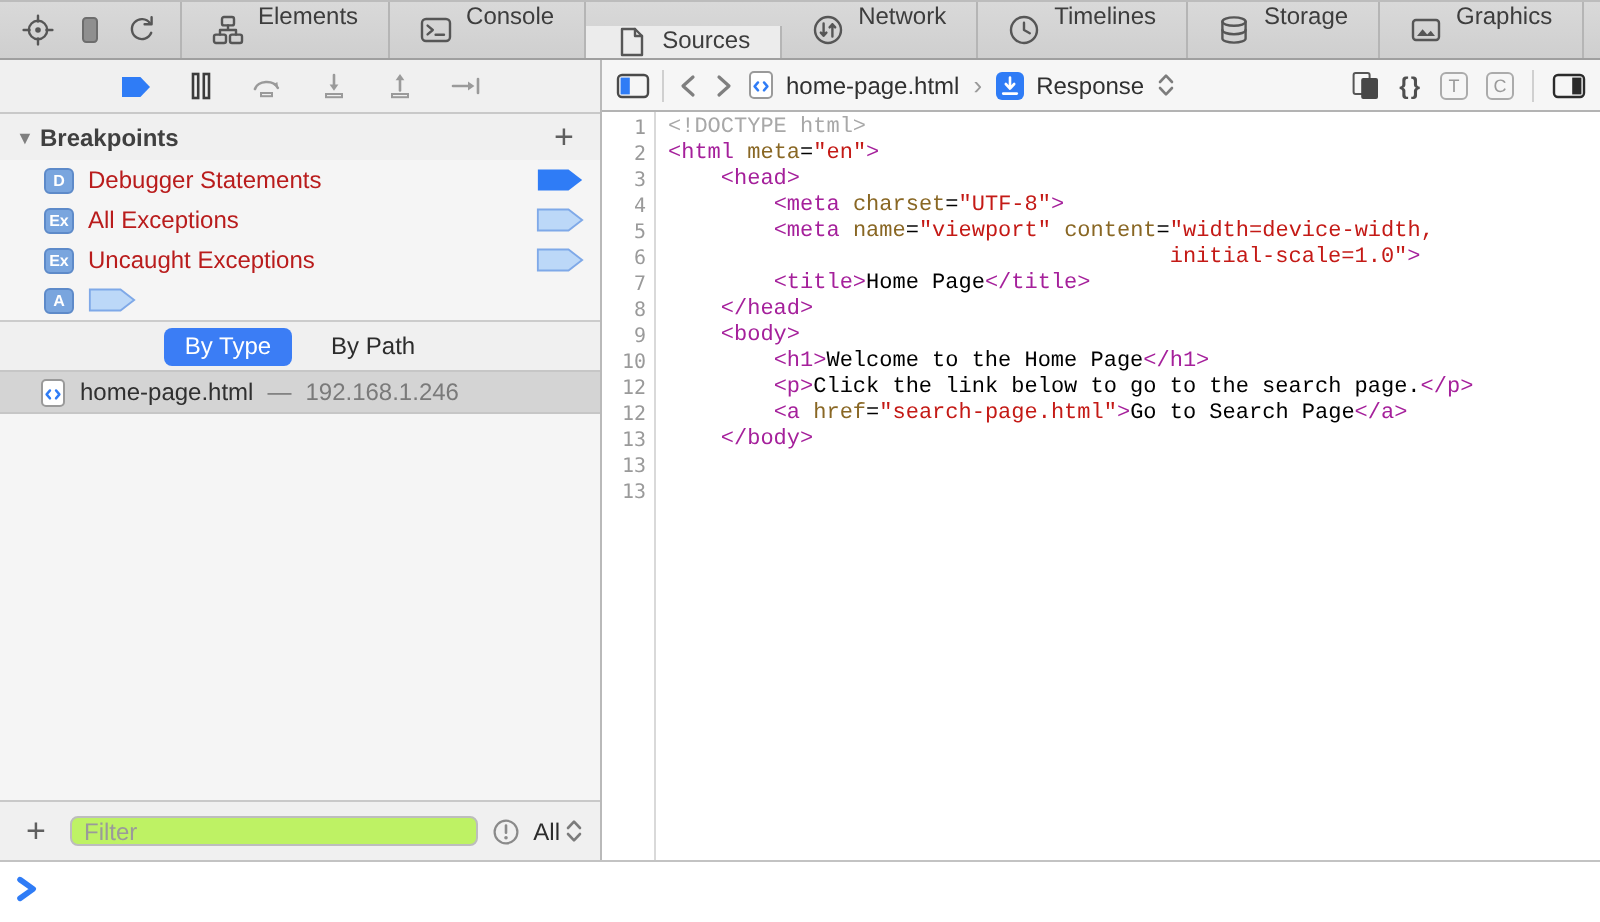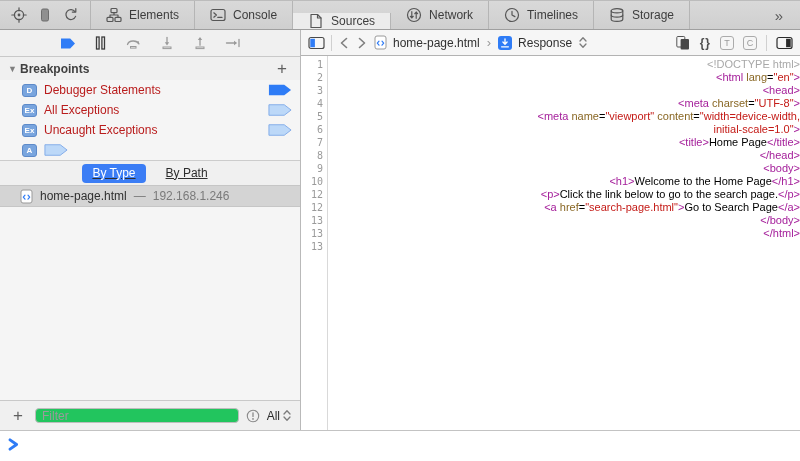--- a/index.html
+++ b/index.html
@@ -6,21 +6,21 @@
   html,body { width:800px; height:461px; overflow:hidden; background:#fff;
               font-family:"Liberation Sans", sans-serif; font-size:12px; color:#303030; }
   .app { width:800px; height:461px; display:flex; flex-direction:column; border-top:1px solid #bcbcbc; }
 
   
   .toolbar { height:29px; flex:0 0 29px; background:linear-gradient(#d9d9d9,#cfcfcf);
              border-bottom:1px solid #9f9f9f; display:flex; align-items:stretch; }
   .tool-left { display:flex; align-items:center; padding:0 6px; border-right:1px solid #b5b5b5; }
   .tool-btn { width:26px; height:22px; display:flex; align-items:center; justify-content:center; }
   .tabs { display:flex; align-items:stretch; }
-  .tab { display:flex; align-items:center; gap:7px; padding:0 15px; border-right:1px solid #b5b5b5;
+  .tab { display:flex; gap:7px; padding:0 15px; border-right:1px solid #b5b5b5;
          color:#3d3d3d; white-space:nowrap; }
   .tab.selected { background:#ececec;margin-top:12px; }
   .tool-right { margin-left:auto; display:flex; align-items:center; padding-right:8px; gap:4px; }
   .icon { display:inline-flex; align-items:center; justify-content:center; line-height:0; }
   .chev-double { font-size:15px; color:#5a5a5a; padding:0 7px; line-height:1; }
 
   
   .main { flex:1 1 auto; display:flex; min-height:0; }
 
   
@@ -34,31 +34,31 @@
   .disclosure { width:12px; color:#7f7f7f; font-size:9px; }
   .section-title { font-weight:bold; color:#404040;text-align:center; }
   .plus-btn { margin-left:auto; font-size:17px; color:#5f5f5f; font-weight:400; width:20px;
               text-align:center; line-height:1; }
   .bp-row { height:20px; flex:0 0 20px; display:flex; align-items:center; padding:0 8px 0 22px; gap:7px; }
   .badge { width:15px; height:13px; border-radius:3px; background:#79a5de; border:1px solid #5d8ac9;
            color:#fff; font-size:8px; font-weight:bold; display:flex; align-items:center;
            justify-content:center; letter-spacing:0; }
   .bp-label { flex:1; color:#b91c1c; }
   .scope-bar { height:25px; flex:0 0 25px; border-top:1px solid #cccccc; background:#f0f0f0;
-               display:flex; align-items:center; justify-content:center; gap:10px;text-decoration:underline; }
+               display:flex; align-items:center; justify-content:center; gap:10px; }
   .scope-pill { padding:2px 10px 3px; border-radius:4px; color:#2c2c2c; }
   .scope-pill.selected { background:#3b7df5; color:#fff; }
   .resource-row { height:22px; flex:0 0 22px; background:#d4d4d4; border-top:1px solid #c6c6c6;
                   border-bottom:1px solid #c6c6c6; display:flex; align-items:center;
                   padding:0 8px 0 20px; gap:7px; }
   .res-host { color:#7a7a7a; }
   .sidebar-fill { flex:1 1 auto; }
   .filter-bar { height:30px; flex:0 0 30px; border-top:1px solid #c9c9c9; background:#f0f0f0;
                 display:flex; align-items:center; padding:0 8px; gap:7px; }
-  .filter-input { flex:1; height:15px; border:1px solid #bdbdbd; border-radius:4px; background:#22c55e;
+  .filter-input { flex:1; height:15px; border:1px solid #bdbdbd; border-radius:4px; background:#bef264;
                   padding:0 6px; font-size:12px; font-family:"Liberation Sans", sans-serif; color:#222; }
   .filter-input::placeholder { color:#9a9a9a; }
   .all-group { display:flex; align-items:center; gap:2px; color:#2c2c2c;text-align:right; }
 
   
   .content { flex:1 1 auto; display:flex; flex-direction:column; min-width:0; background:#fff; }
   .navbar { height:26px; flex:0 0 26px; background:#f6f6f6; border-bottom:1px solid #b3b3b3;
             display:flex; align-items:center; padding:0 7px; gap:6px; }
   .nav-sep { width:1px; height:16px; background:#d0d0d0; }
   .crumb-sep { color:#9a9a9a; font-size:13px; padding:0 1px; }
@@ -69,21 +69,21 @@
   .updown { display:inline-flex; }
 
   
   .editor { flex:1 1 auto; display:flex; min-height:0; background:#fff; overflow:hidden; }
   .gutter { width:27px; flex:0 0 27px; border-right:1px solid #d9d9d9; background:#fff;
             padding-top:2px; text-align:right; }
   .ln { display:block; height:13px; line-height:13px; padding-right:4px; color:#9a9a9a;
         font-family:"DejaVu Sans Mono", monospace; font-size:10px; }
   .codecol { flex:1; padding:2px 0 0 6px; overflow:hidden; }
   .codeline { display:block; height:13px; line-height:13px; white-space:pre;
-              font-family:Liberation Sans, sans-serif; font-size:11px; color:#000;text-align:right; }
+              font-family:Liberation Mono, monospace; font-size:11px; color:#000; }
   .tk-g { color:#a8a8a8; } .tk-t { color:#a5209b; } .tk-a { color:#896724; }
   .tk-s { color:#c41a16; } .tk-p { color:#000; }
 
   
   .console-bar { height:31px; flex:0 0 31px; border-top:1px solid #c3c3c3; background:#fff;
                  display:flex; align-items:flex-start; padding:7px 0 0 8px; }
 </style>
 </head>
 <body>
 
@@ -166,20 +166,29 @@
         </div>
         <div class="tab">
           <span class="icon">
             <svg width="16" height="16" viewBox="0 0 16 16">
               <ellipse cx="8" cy="3.8" rx="5.8" ry="2.1" fill="none" stroke="#565656" stroke-width="1.2" stroke-linecap="round" stroke-linejoin="round"></ellipse>
               <path d="M2.2 3.8v8.4c0 1.2 2.6 2.1 5.8 2.1s5.8-.9 5.8-2.1V3.8" fill="none" stroke="#565656" stroke-width="1.2" stroke-linecap="round" stroke-linejoin="round"></path>
               <path d="M2.2 8c0 1.2 2.6 2.1 5.8 2.1S13.8 9.2 13.8 8" fill="none" stroke="#565656" stroke-width="1.2" stroke-linecap="round" stroke-linejoin="round"></path>
             </svg>
           </span>
           <span>Storage</span>
+        </div>
+        <div class="tab">
+          <span class="icon">
+            <svg width="16" height="16" viewBox="0 0 16 16">
+              <rect x="1.5" y="3" width="13" height="10" rx="1.5" fill="none" stroke="#565656" stroke-width="1.2" stroke-linecap="round" stroke-linejoin="round"></rect>
+              <path d="M3.5 11l2.8-3.4 2.3 2.7 1.8-1.9 2.1 2.6z" fill="#565656"></path>
+            </svg>
+          </span>
+          <span>Graphics</span>
         </div>
       </div>
     <div class="tool-right" id="tool-right">
         <span class="tool-btn">
           <span class="icon">
             <span class="chev-double">»</span>
           </span>
         </span>
       </div>
   </div>
@@ -399,33 +408,32 @@
             <span class="ln">9</span>
             <span class="ln">10</span>
             <span class="ln">12</span>
             <span class="ln">12</span>
             <span class="ln">13</span>
             <span class="ln">13</span>
             <span class="ln">13</span>
           </div>
         <div class="codecol" id="codecol">
             <span class="codeline"><span class="tk-g">&lt;!DOCTYPE html&gt;</span></span>
-            <span class="codeline"><span class="tk-t">&lt;html</span><span class="tk-p"> </span><span class="tk-a">lang</span><span class="tk-p">=</span><span class="tk-s">"en"</span><span class="tk-t">&gt;</span></span>
+            <span class="codeline"><span class="tk-t">&lt;html</span><span class="tk-p"> </span><span class="tk-a">meta</span><span class="tk-p">=</span><span class="tk-s">"en"</span><span class="tk-t">&gt;</span></span>
             <span class="codeline"><span class="tk-p">    </span><span class="tk-t">&lt;head&gt;</span></span>
             <span class="codeline"><span class="tk-p">        </span><span class="tk-t">&lt;meta</span><span class="tk-p"> </span><span class="tk-a">charset</span><span class="tk-p">=</span><span class="tk-s">"UTF-8"</span><span class="tk-t">&gt;</span></span>
             <span class="codeline"><span class="tk-p">        </span><span class="tk-t">&lt;meta</span><span class="tk-p"> </span><span class="tk-a">name</span><span class="tk-p">=</span><span class="tk-s">"viewport"</span><span class="tk-p"> </span><span class="tk-a">content</span><span class="tk-p">=</span><span class="tk-s">"width=device-width,</span></span>
             <span class="codeline"><span class="tk-p">                                      </span><span class="tk-s">initial-scale=1.0"</span><span class="tk-t">&gt;</span></span>
             <span class="codeline"><span class="tk-p">        </span><span class="tk-t">&lt;title&gt;</span><span class="tk-p">Home Page</span><span class="tk-t">&lt;/title&gt;</span></span>
             <span class="codeline"><span class="tk-p">    </span><span class="tk-t">&lt;/head&gt;</span></span>
             <span class="codeline"><span class="tk-p">    </span><span class="tk-t">&lt;body&gt;</span></span>
             <span class="codeline"><span class="tk-p">        </span><span class="tk-t">&lt;h1&gt;</span><span class="tk-p">Welcome to the Home Page</span><span class="tk-t">&lt;/h1&gt;</span></span>
             <span class="codeline"><span class="tk-p">        </span><span class="tk-t">&lt;p&gt;</span><span class="tk-p">Click the link below to go to the search page.</span><span class="tk-t">&lt;/p&gt;</span></span>
             <span class="codeline"><span class="tk-p">        </span><span class="tk-t">&lt;a</span><span class="tk-p"> </span><span class="tk-a">href</span><span class="tk-p">=</span><span class="tk-s">"search-page.html"</span><span class="tk-t">&gt;</span><span class="tk-p">Go to Search Page</span><span class="tk-t">&lt;/a&gt;</span></span>
             <span class="codeline"><span class="tk-p">    </span><span class="tk-t">&lt;/body&gt;</span></span>
-            <span class="codeline"><span class="tk-t">&lt;/html&gt;</span></span>
             <span class="codeline"></span>
           </div>
       </div>
     </div>
   </div>
 
   <div class="console-bar">
     <span class="icon" id="prompt-icon">
         <svg width="11" height="13" viewBox="0 0 11 13">
           <path d="M2 1.8 8.6 6.5 2 11.2" fill="none" stroke="#2f7cf6" stroke-width="2.8" stroke-linejoin="round" stroke-linecap="round"></path>

